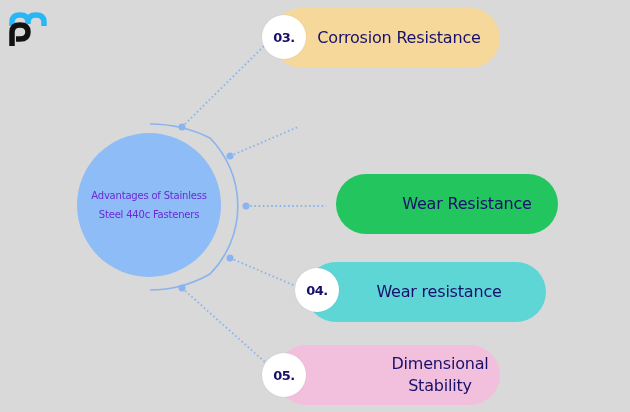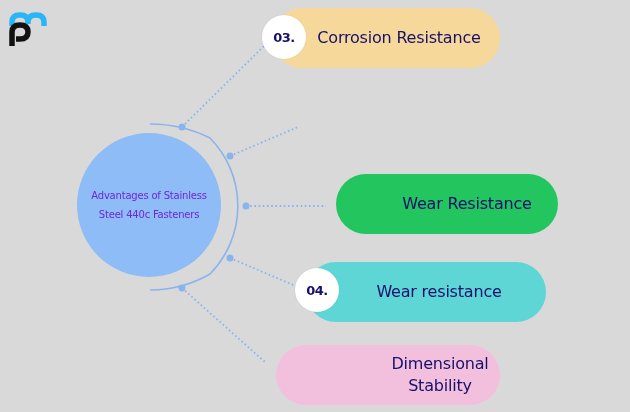--- a/index.html
+++ b/index.html
@@ -128,14 +128,15 @@
   </div>
 
   <div class="pill" style="left:306px; top:262px; width:240px; background:#5fd6d6; padding-left:26px;">
     <span class="pill-label">Wear resistance</span>
   </div>
   <div class="num" style="left:295px; top:268px;text-align:center;">04.</div>
 
   <div class="pill" style="left:276px; top:345px; width:224px; background:#f2c0dc; padding-left:30px;justify-content:flex-end;">
     <span class="pill-label" style="display:block; width:120px;">Dimensional Stability</span>
   </div>
+  <div class="num" style="left:262px; top:353px;">05.</div>
 
 </div>
 
 </body></html>

